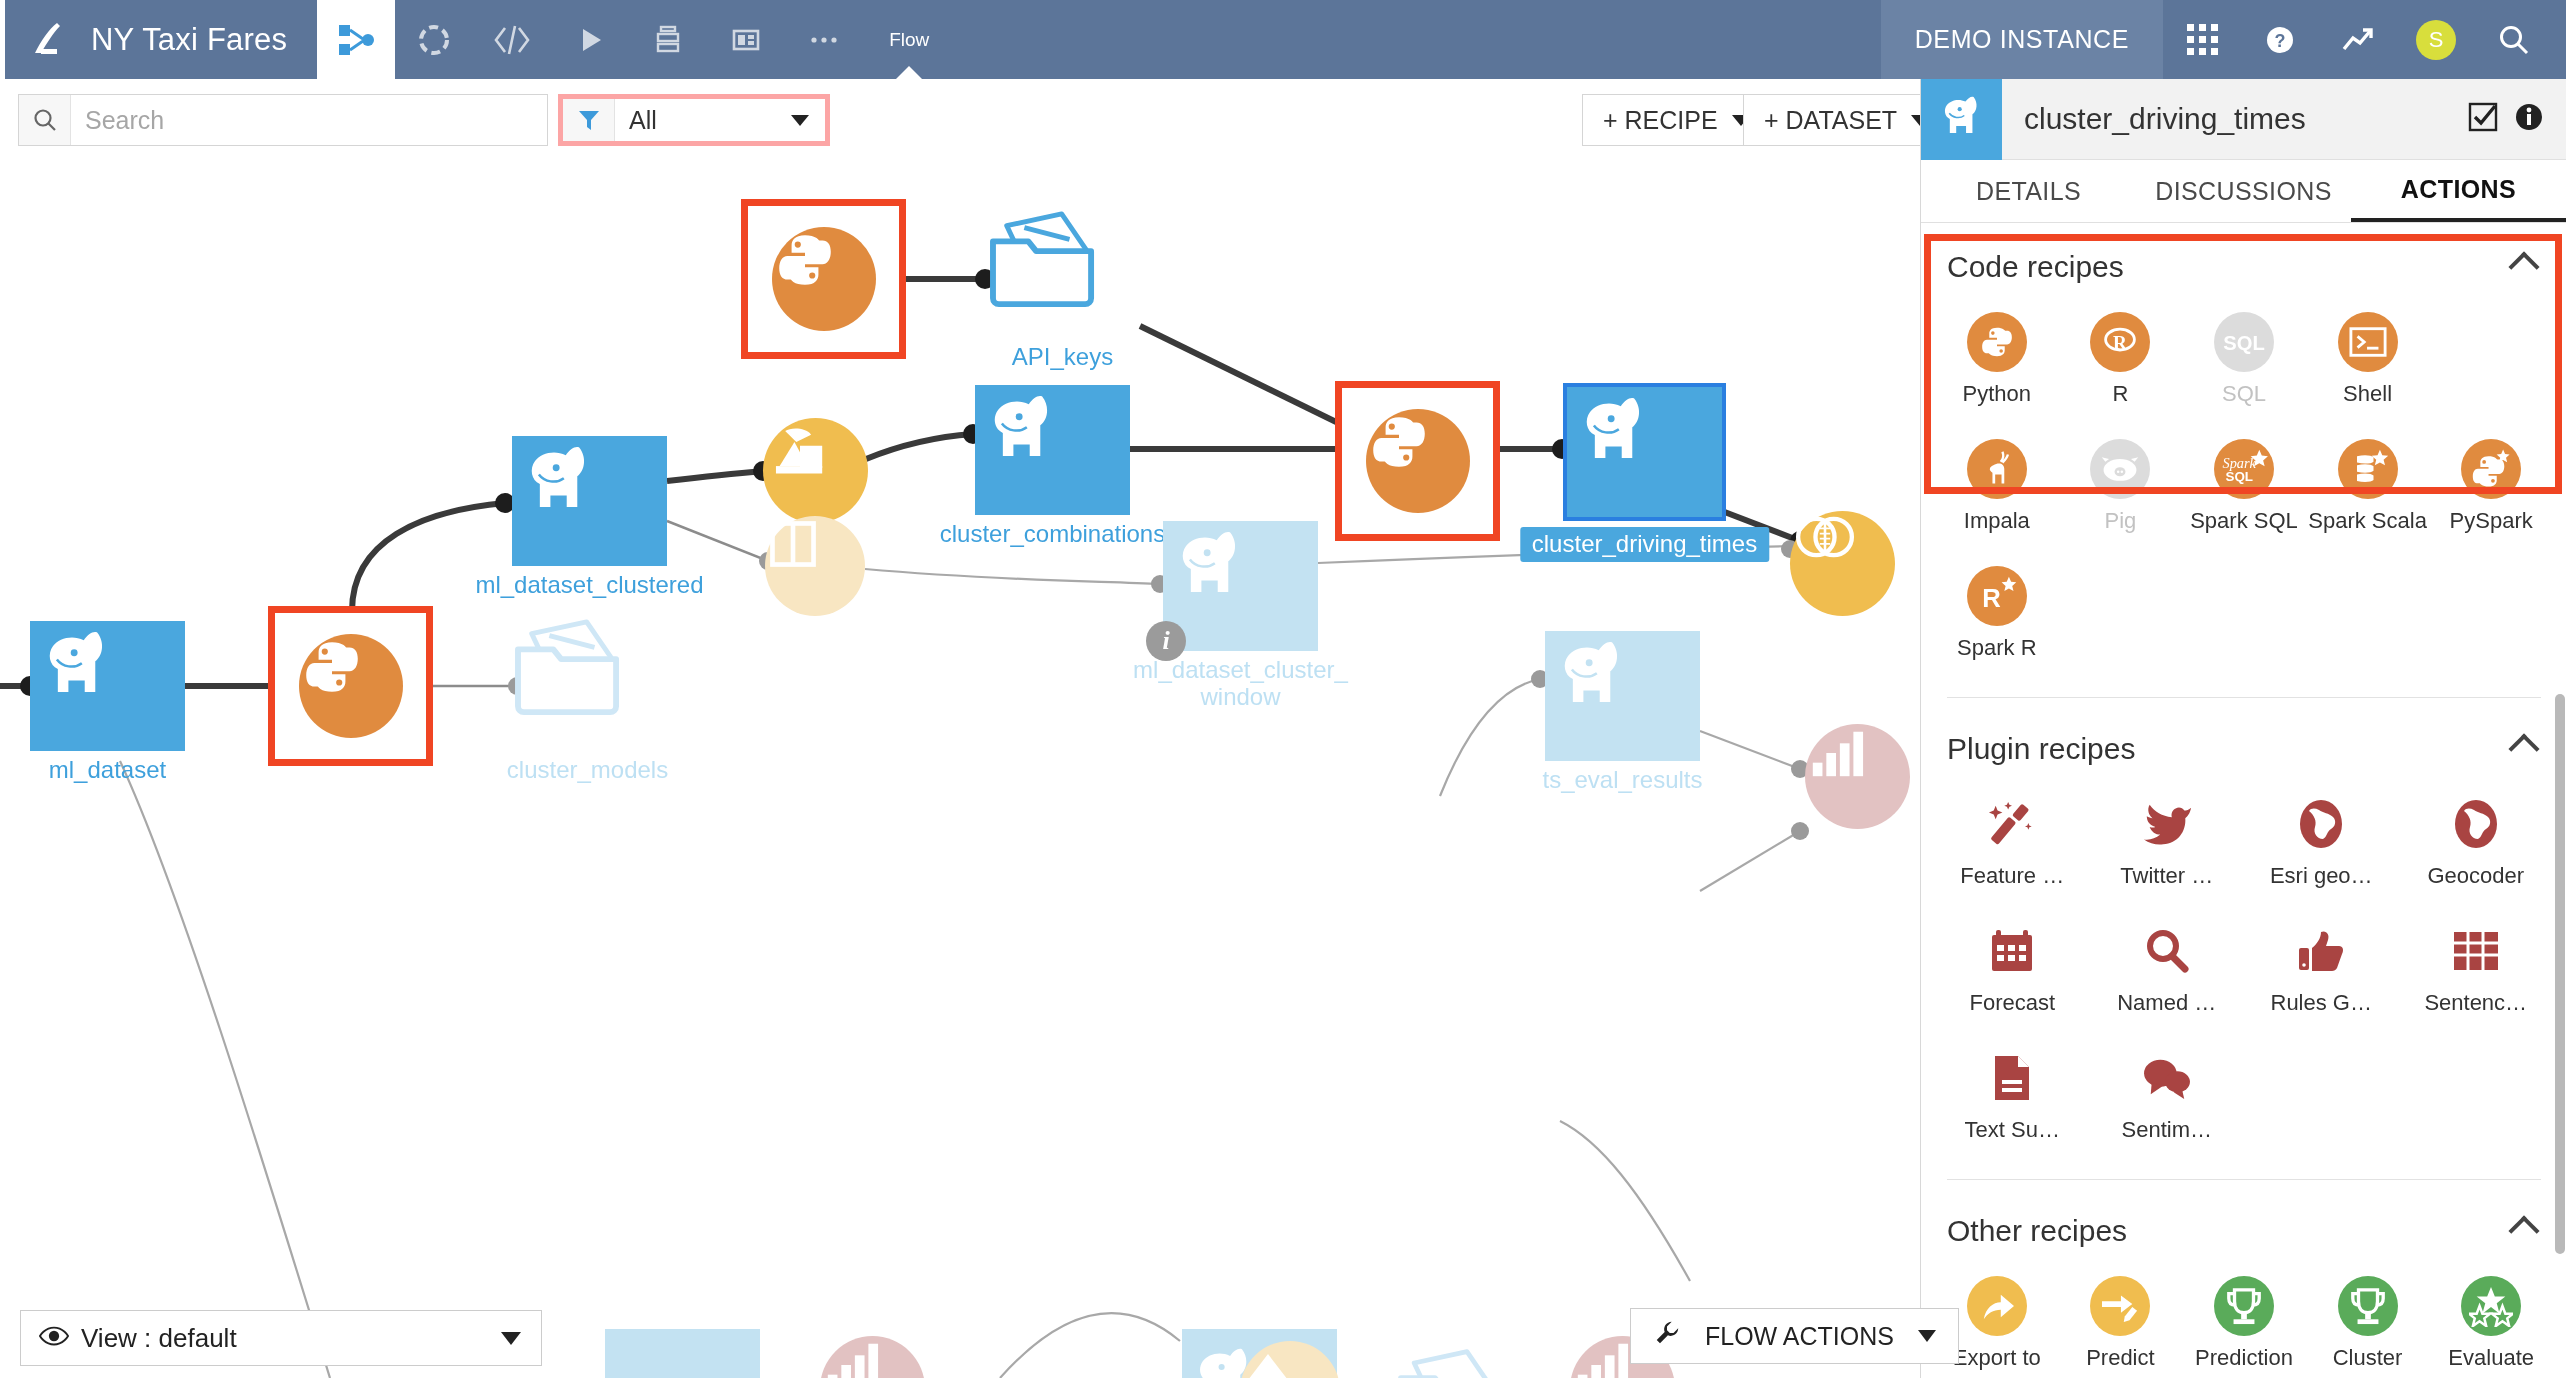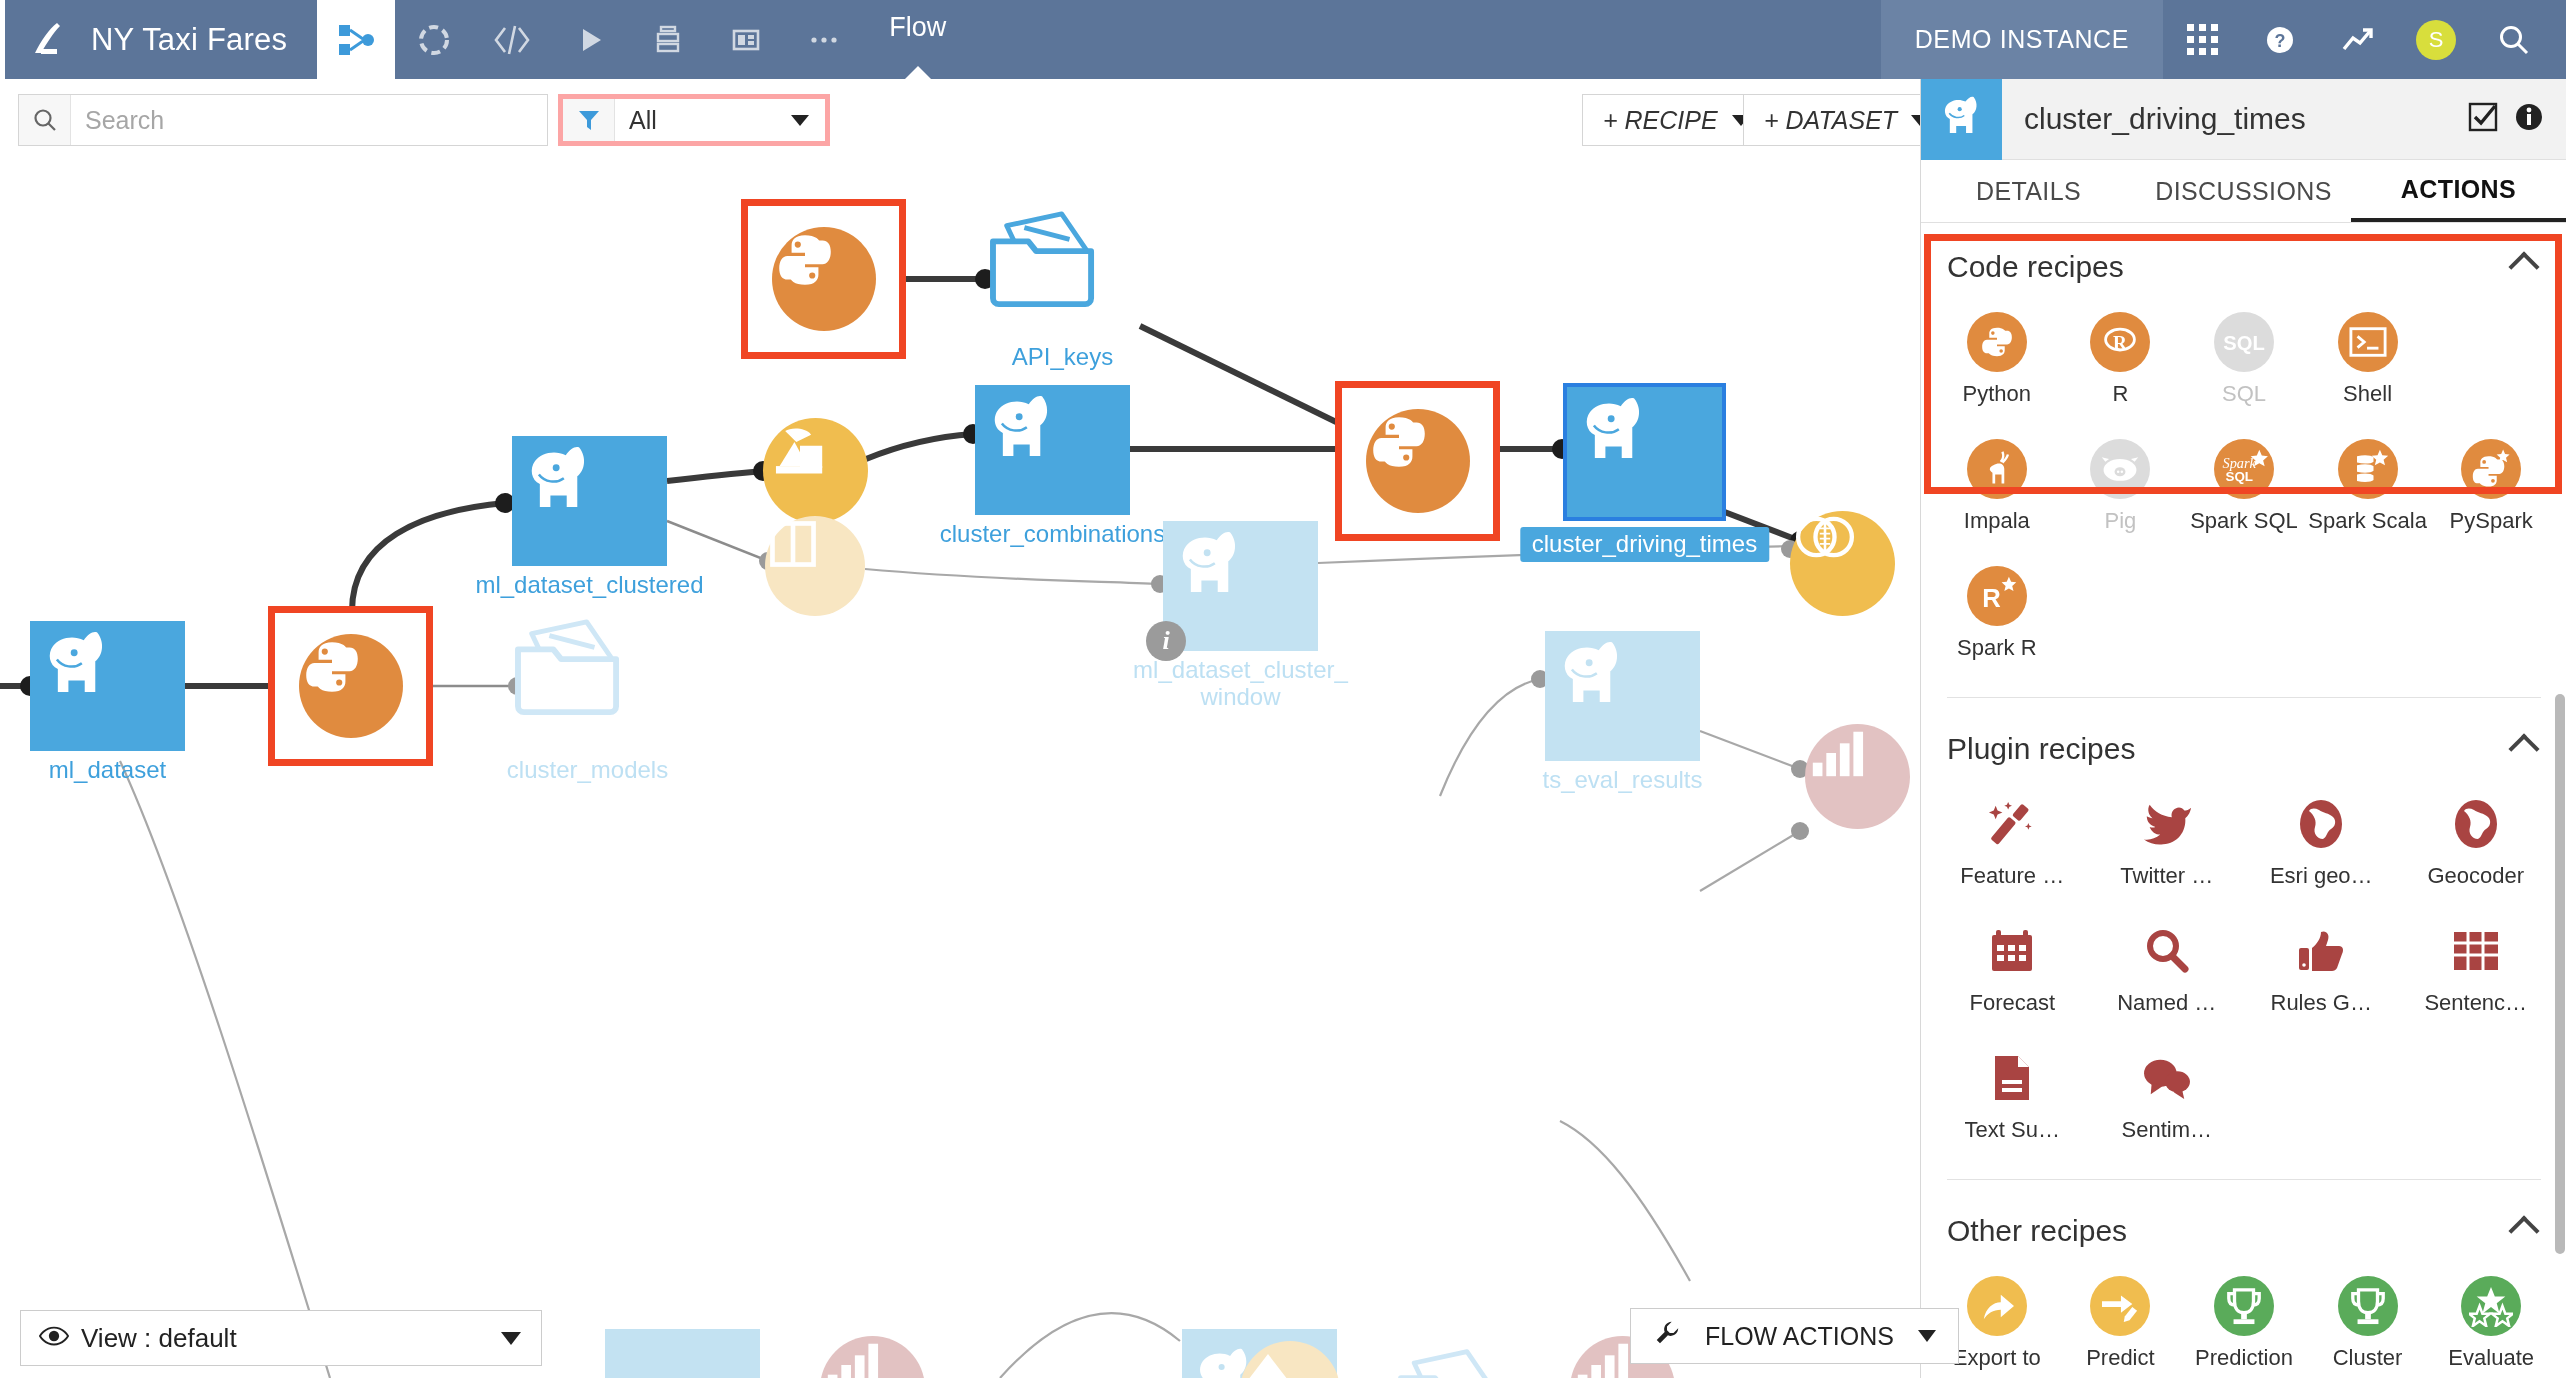--- a/index.html
+++ b/index.html
@@ -27,22 +27,22 @@
   .tb-tab-active {
     width: 78px; height: 79px; background:#fff;
     display:flex; align-items:center; justify-content:center;
   }
   .tb-icons { display:flex; align-items:center; gap:0; }
   .tb-ico {
     width: 78px; height:79px; display:flex; align-items:center; justify-content:center;
     opacity:.72;
   }
   .tb-flowlabel {
-    display:flex; align-items:flex-start; padding: 12px 26px;
-    color:#fff; font-size: 27px; position:relative; height:100%;
+    display:flex; align-items:center; padding: 4px 26px;
+    color:#fff; font-size: 19px; position:relative; height:100%;
   }
   .tb-flowlabel .caret {
     position:absolute; bottom:0; left:50%; transform:translateX(-50%);
     width:0;height:0;border-left:13px solid transparent;border-right:13px solid transparent;
     border-bottom:13px solid #fff;
   }
   .tb-spacer { flex:1; }
   .tb-instance {
     display:flex; align-items:center; padding: 0 34px;
     background:#6b83a5; color:#fff; font-size:25px; letter-spacing:.6px;
@@ -91,21 +91,21 @@
   }
   .countline {
     position:absolute; left:20px; top:160px; font-size:24px; color:#3a3a3a;
     white-space:nowrap;
   }
   .countline b { font-weight:bold; color:#222; }
   .countline a { color:#49a0dd; text-decoration:none; }
   .btn-outline {
     position:absolute; top:15px; height:52px; border:1px solid #d5d5d5; background:#fff;
     display:flex; align-items:center; gap:14px; padding: 0 20px;
-    font-size:25px; color:#333; white-space:nowrap;font-style:italic;
+    font-size:25px; color:#333; white-space:nowrap;
   }
   .btn-outline .bcaret {
     width:0;height:0;border-left:9px solid transparent;border-right:9px solid transparent;
     border-top:11px solid #222;
   }
   #btn-recipe { left: 1582px; }
   #btn-dataset { left: 1743px; }
 
   
   .canvas {

